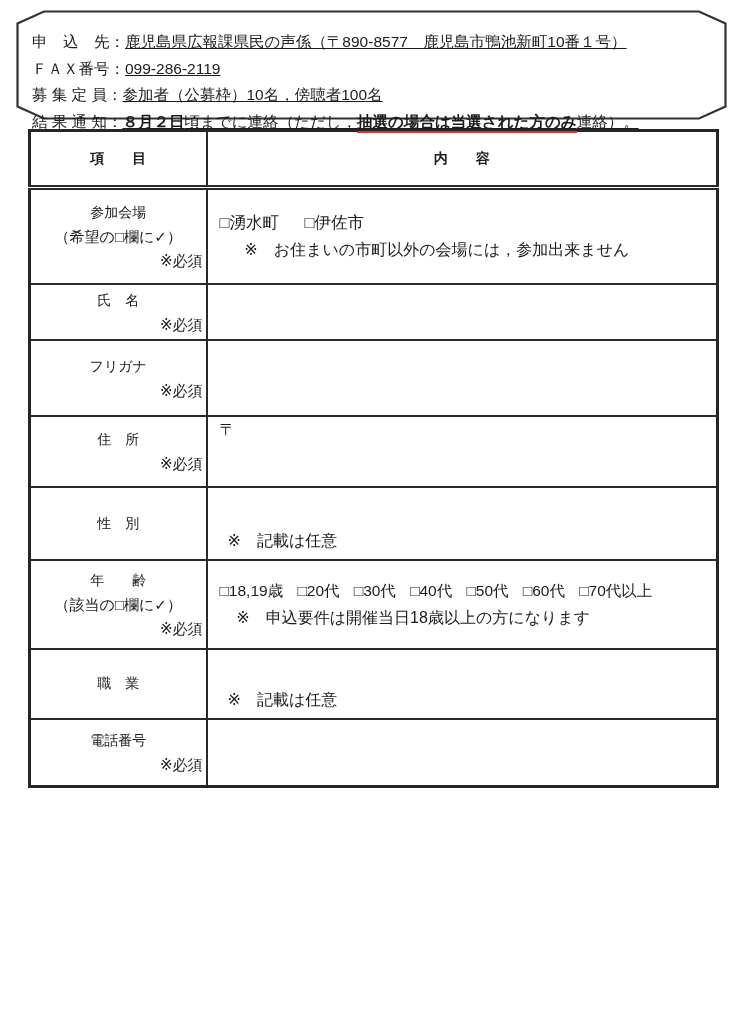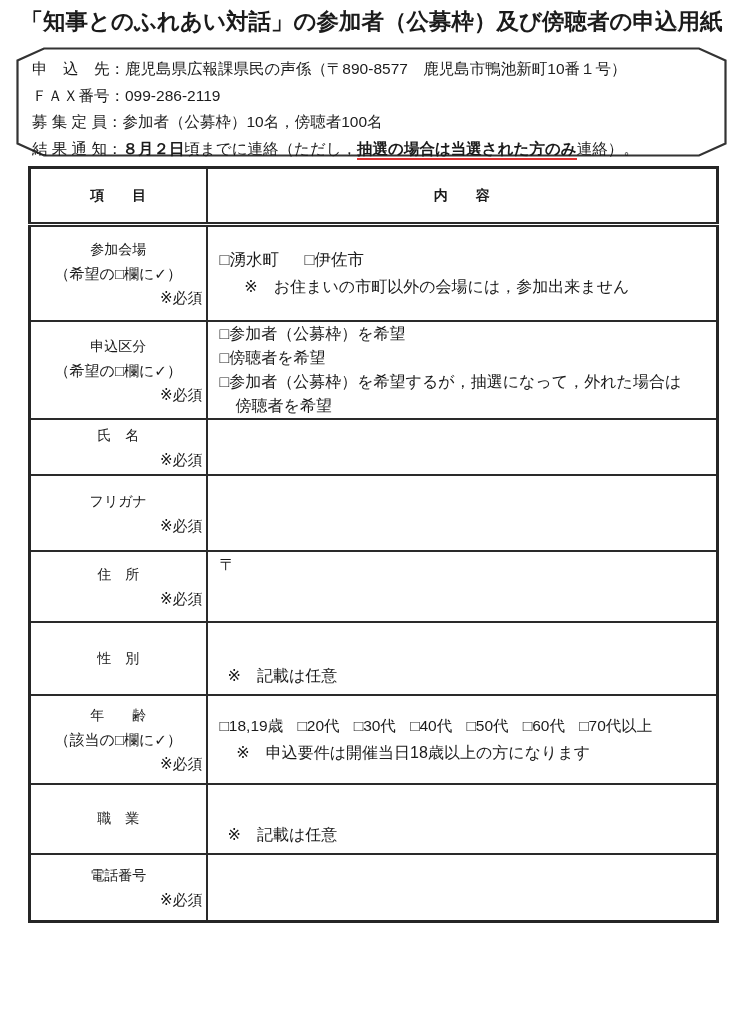--- a/index.html
+++ b/index.html
@@ -17,21 +17,21 @@
     letter-spacing: 0; white-space: nowrap;
   }
   .instruction {
     margin: 19px 0 0 20px;
     font-size: 17px; font-weight: bold;
   }
 
   
   .info-box { position: relative; margin: 10px 16px 0 16px; height: 110px; }
   .info-box svg { position: absolute; inset: 0; width: 100%; height: 100%; }
-  .info-lines { position: relative; padding: 9px 0 0 16px; }
+  .info-lines { position: relative; padding: 19px 0 0 16px; text-decoration: underline; }
   .info-line { font-size: 15.5px; line-height: 26.5px; white-space: nowrap; }
   .info-line .lbl { display: inline-block; }
   .b { font-weight: bold; }
   .red-underline { border-bottom: 2.5px solid #e03131; padding-bottom: 1px; }
 
   
   table.form {
     border-collapse: collapse; table-layout: fixed;
     margin: 9px 0 0 28px; width: 688px;
     border: 3px solid #262626;
@@ -71,21 +71,20 @@
   .note-indent-sm { padding-left: 1.05em; margin-top: 1px; line-height: 25px; }
   .cline { line-height: 24px; font-size: 16px; }
   .note-bottom { padding: 0 0 7px 8px; line-height: 22px; }
   .postal { padding-top: 3px; font-size: 16px; }
 </style>
 </head>
 <body>
 
 <div class="page">
 
-  <h1 class="title">「知事とのふれあい対話」の参加者（公募枠）及び傍聴者の申込用紙</h1>
 
 
   <div class="info-box">
     <svg viewBox="0 0 711 110" preserveAspectRatio="none">
       <path d="M28 1.5 H683 L709.5 13.5 V96.5 L683 108.5 H28 L1.5 96.5 V13.5 Z" fill="none" stroke="#333333" stroke-width="2.2"></path>
     </svg>
     <div class="info-lines">
       <div class="info-line">
         <span class="lbl">申　込　先：</span><span>鹿児島県広報課県民の声係（〒890-8577　鹿児島市鴨池新町10番１号）</span>
       </div>
@@ -122,33 +121,20 @@
         </td>
         <td class="content-cell va-mid">
           <div class="opt-line gap-wide">
             <span>□湧水町</span>
             <span>□伊佐市</span>
           </div>
           <div class="note-indent">※　お住まいの市町以外の会場には，参加出来ません</div>
         </td>
       </tr>
 
-      <tr class="tr-category">
-        <td class="label-cell">
-          <div class="lbl-main">申込区分</div>
-          <div class="lbl-sub">（希望の□欄に✓）</div>
-          <div class="lbl-req">※必須</div>
-        </td>
-        <td class="content-cell va-mid">
-          <div class="cline">□参加者（公募枠）を希望</div>
-          <div class="cline">□傍聴者を希望</div>
-          <div class="cline">□参加者（公募枠）を希望するが，抽選になって，外れた場合は</div>
-          <div class="cline">　傍聴者を希望</div>
-        </td>
-      </tr>
 
       <tr class="tr-name">
         <td class="label-cell">
           <div class="lbl-main">氏　名</div>
           <div class="lbl-req">※必須</div>
         </td>
         <td class="content-cell"></td>
       </tr>
 
       <tr class="tr-furigana">

